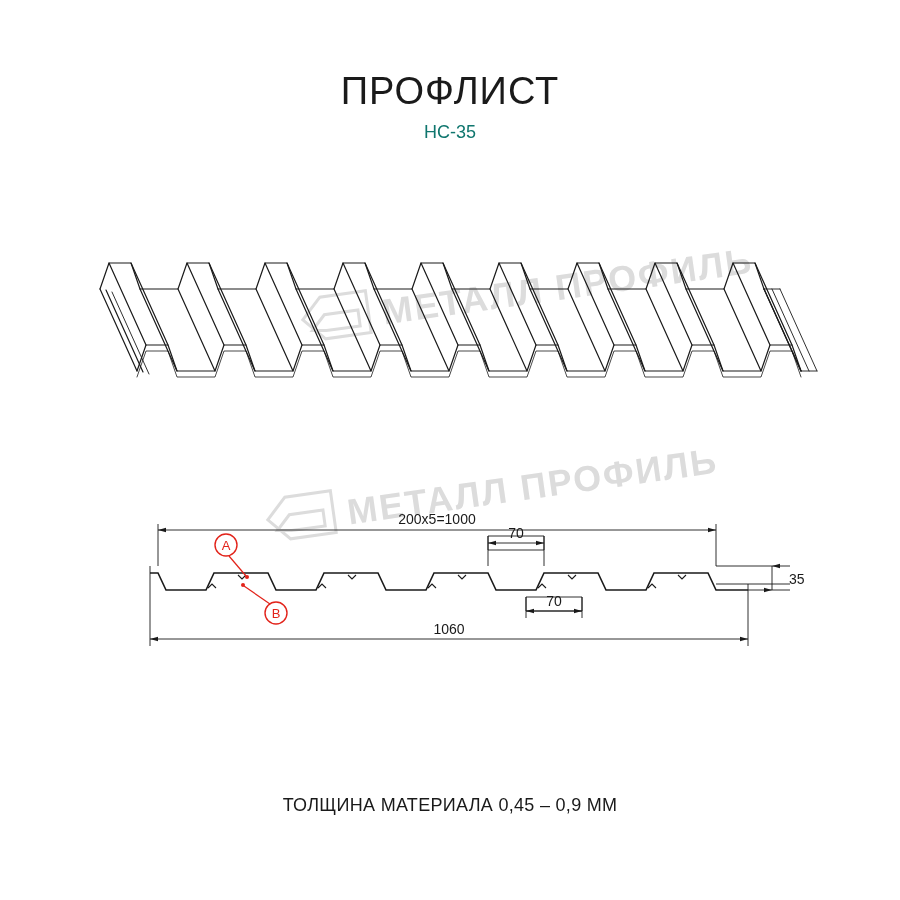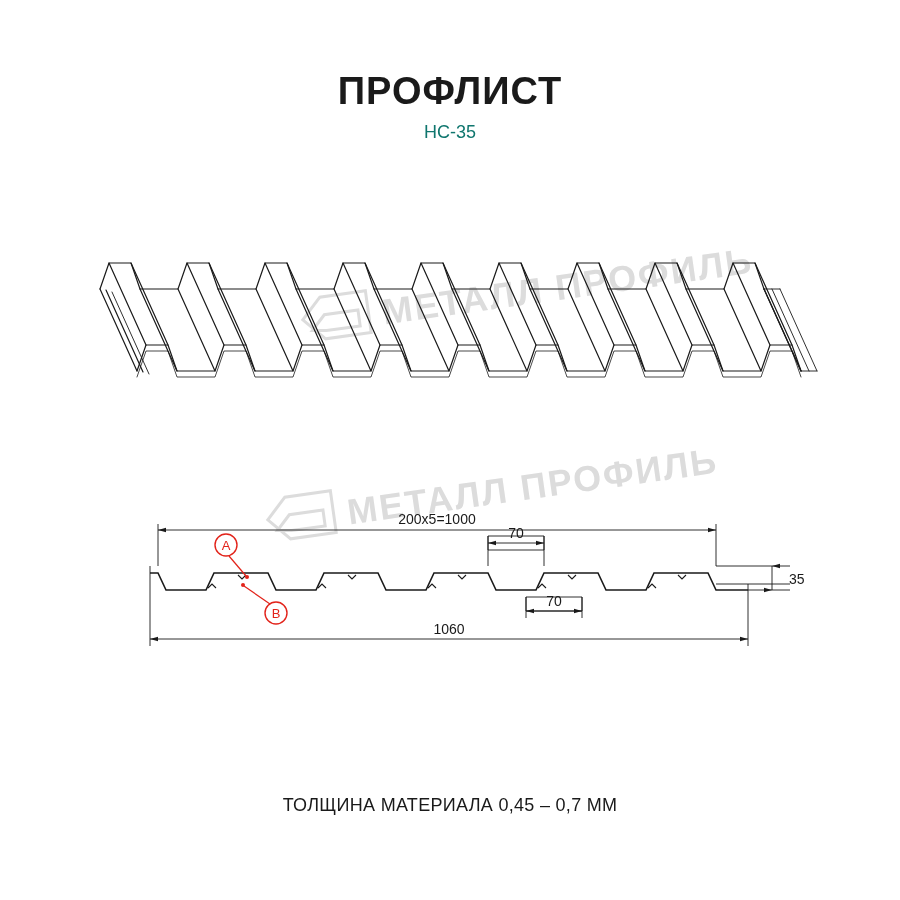--- a/index.html
+++ b/index.html
@@ -22,21 +22,21 @@
   }
   .title-block {
     position: absolute;
     top: 72px;
     left: 0;
     width: 900px;
     text-align: center;
   }
   .title {
     font-size: 38px;
-    font-weight: bold;
+    font-weight: normal;
     letter-spacing: 1px;
     color: #1a1a1a;
     line-height: 1.05;
   }
   .subtitle {
     font-size: 18px;
     color: #0f766e;
     margin-top: 10px;
   }
   .footer-note {
@@ -252,15 +252,15 @@
 
     <g>
       <circle cx="276" cy="613" r="11" fill="none" stroke="#e2231a" stroke-width="1.4"></circle>
       <text x="276" y="618" text-anchor="middle" font-family="Liberation Sans, sans-serif" font-size="13" fill="#e2231a">B</text>
       <path d="M270 604 L244 586" stroke="#e2231a" stroke-width="1.2" fill="none"></path>
       <circle cx="243" cy="585" r="2" fill="#e2231a"></circle>
     </g>
 
   </svg>
 
-  <div class="footer-note">ТОЛЩИНА МАТЕРИАЛА 0,45 – 0,7 ММ</div>
+  <div class="footer-note">ТОЛЩИНА МАТЕРИАЛА 0,45 – 0,9 ММ</div>
 
 </div>
 
 </body></html>

